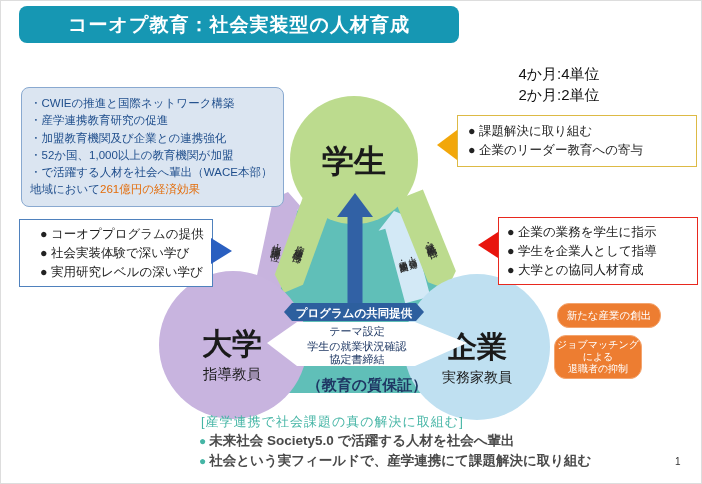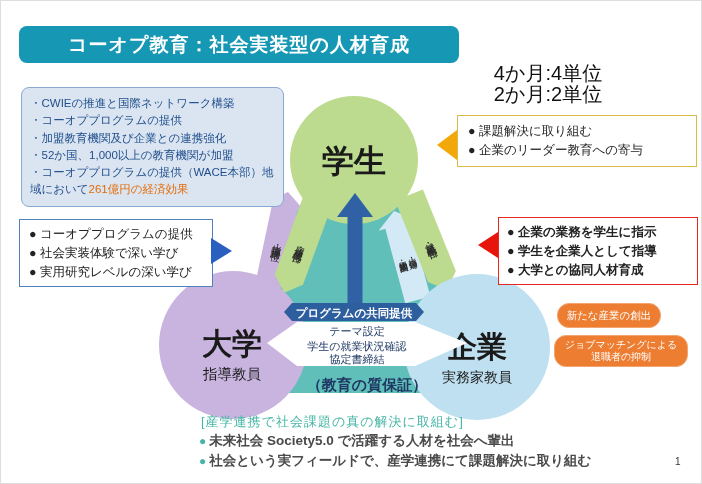--- a/index.html
+++ b/index.html
@@ -6,59 +6,59 @@
   html,body { background:#f4f4f4; }
   body { font-family:"Liberation Sans","DejaVu Sans",sans-serif; }
   #slide {
     position:relative; width:702px; height:484px; background:#ffffff;
     border:1px solid #ddd; overflow:hidden; margin:0 auto;
   }
   #diagram-svg { position:absolute; left:0; top:0; z-index:0; }
   #diagram-svg text { font-family:"Liberation Sans","DejaVu Sans",sans-serif; }
 
   .title-banner {
-    position:absolute; left:18px; top:25px; width:440px; height:37px; z-index:3;
+    position:absolute; left:18px; top:5px; width:440px; height:37px; z-index:3;
     background:#1697b3; border-radius:8px; color:#fff; font-size:19px; font-weight:bold;
     display:flex; align-items:center; justify-content:center; letter-spacing:1px;
   }
   .info-box {
     position:absolute; left:20px; top:86px; width:263px; z-index:2;
     background:#dbe5f1; border:1.5px solid #89a9d0; border-radius:8px;
     padding:7px 8px; font-size:11.5px; line-height:1.5; color:#1f4e8c;
   }
   .orange-text { color:#e36c09; }
   .units {
-    position:absolute; left:472px; top:62px; width:150px; z-index:2;
-    font-size:20px; color:#111; text-align:center; line-height:21px;
+    position:absolute; left:483px; top:62px; width:150px; z-index:2;
+    font-size:15px; color:#111; text-align:center; line-height:21px;
   }
   .callout {
     position:absolute; z-index:2; background:#fff; font-size:12.5px; color:#222; line-height:1.5;
   }
   .callout div { white-space:nowrap; }
   .callout-yellow { left:456px; top:114px; width:240px; padding:6px 10px; border:1.5px solid #ddba45; }
-  .callout-blue   { left:18px;  top:218px; width:194px; padding:5px 9px;  border:1.5px solid #4f81bd; }
-  .callout-red    { left:497px; top:216px; width:200px; padding:5px 8px;  border:1.5px solid #e8281e;font-weight:bold; }
+  .callout-blue   { left:18px;  top:218px; width:194px; padding:5px 20px;  border:1.5px solid #4f81bd; }
+  .callout-red    { left:497px; top:216px; width:200px; padding:5px 8px;  border:1.5px solid #e8281e; }
   .arrow { position:absolute; width:0; height:0; z-index:2; }
   .arrow-yellow { left:436px; top:129px; border-top:15px solid transparent; border-bottom:15px solid transparent; border-right:20px solid #f2a70a; }
   .arrow-blue   { left:210px; top:237px; border-top:13px solid transparent; border-bottom:13px solid transparent; border-left:21px solid #2a5fc0; }
   .arrow-red    { left:477px; top:231px; border-top:13px solid transparent; border-bottom:13px solid transparent; border-right:20px solid #e8150d; }
 
   .ribbon-label {
     position:absolute; z-index:1; writing-mode:vertical-rl; color:#2a2a2a;
     font-size:10px; letter-spacing:1px; white-space:nowrap;
   }
   .ribbon-label.two-col { font-size:8.5px; letter-spacing:0.5px; }
   .ribbon-label.two-col div { line-height:10px; }
 
   .outcome-box {
     position:absolute; z-index:2; background:#ed7d31; border:1px solid #f4a56f;
     border-radius:12px; color:#fff; text-align:center;
   }
   .outcome-1 { left:556px; top:302px; width:104px; height:25px; font-size:10.5px; line-height:23px; }
-  .outcome-2 { left:553px; top:334px; width:134px; padding:3px 0; font-size:10px; line-height:12px; }
+  .outcome-2 { left:553px; top:334px; width:88px; padding:3px 0; font-size:10px; line-height:12px; }
 
   .footer-heading {
     position:absolute; left:200px; top:412px; z-index:2;
     color:#45b5a5; font-size:13px; letter-spacing:1px;
   }
   .footer-item { position:absolute; left:198px; z-index:2; font-size:13.5px; color:#4a4a4a;font-weight:bold; }
   .footer-item .bullet { color:#45b5a5; font-size:12px; margin-right:3px; }
   .footer-item-1 { top:431px; }
   .footer-item-2 { top:451px; }
   .page-number { position:absolute; left:674px; top:455px; font-size:10px; color:#333; z-index:2; }
@@ -120,24 +120,24 @@
   <div class="ribbon-label two-col" style="left:405px; top:254px; transform:translate(-50%,-50%) rotate(-15deg);">
     <div>指導・対価・</div>
     <div>評価・雇用契約</div>
   </div>
   <div class="ribbon-label" style="left:425px; top:238px; transform:translate(-50%,-50%) rotate(-22deg);">就業・成果報告</div>
 
   <div class="title-banner">コーオプ教育：社会実装型の人材育成</div>
 
   <div class="info-box">
     <div>・CWIEの推進と国際ネットワーク構築</div>
-    <div>・コーオププログラムの提供</div>
+    <div>・産学連携教育研究の促進</div>
     <div>・加盟教育機関及び企業との連携強化</div>
     <div>・52か国、1,000以上の教育機関が加盟</div>
-    <div><span>・コーオププログラムの提供（WACE本部）地域において</span><span class="orange-text">261億円の経済効果</span></div>
+    <div><span>・で活躍する人材を社会へ輩出（WACE本部）地域において</span><span class="orange-text">261億円の経済効果</span></div>
   </div>
 
   <div class="units">
     <div>4か月:4単位</div>
     <div>2か月:2単位</div>
   </div>
 
   <div class="arrow arrow-yellow"></div>
   <div class="callout callout-yellow">
     <div>● 課題解決に取り組む</div>

